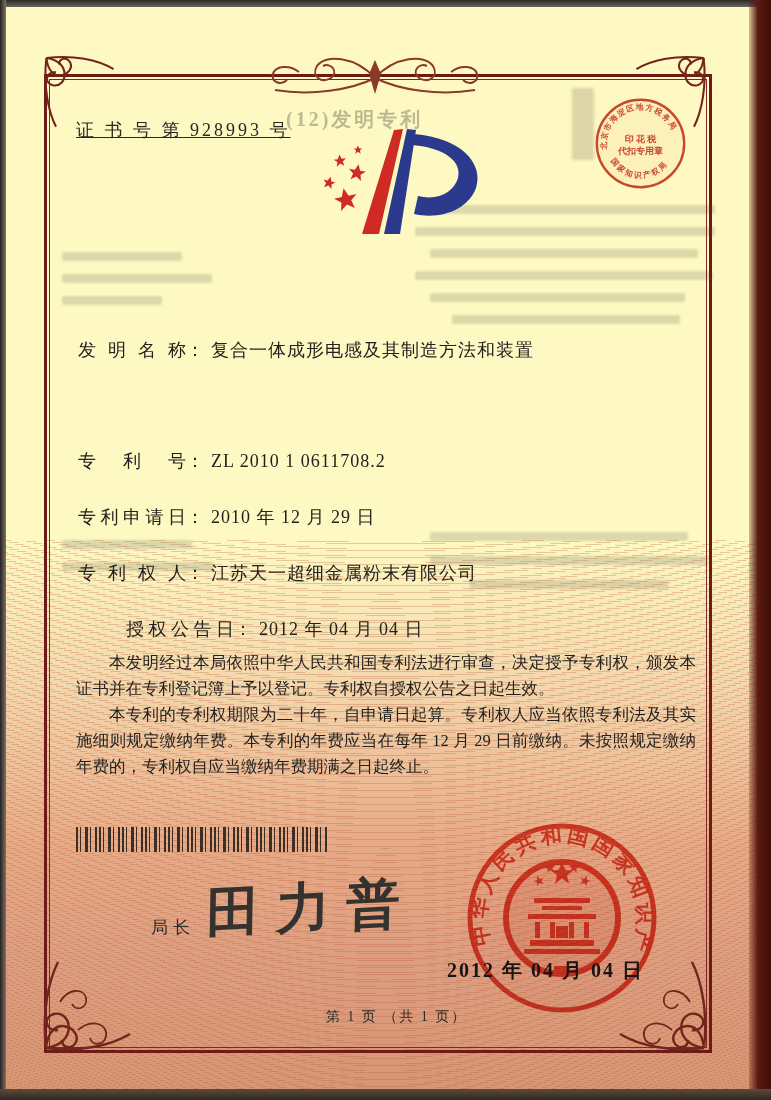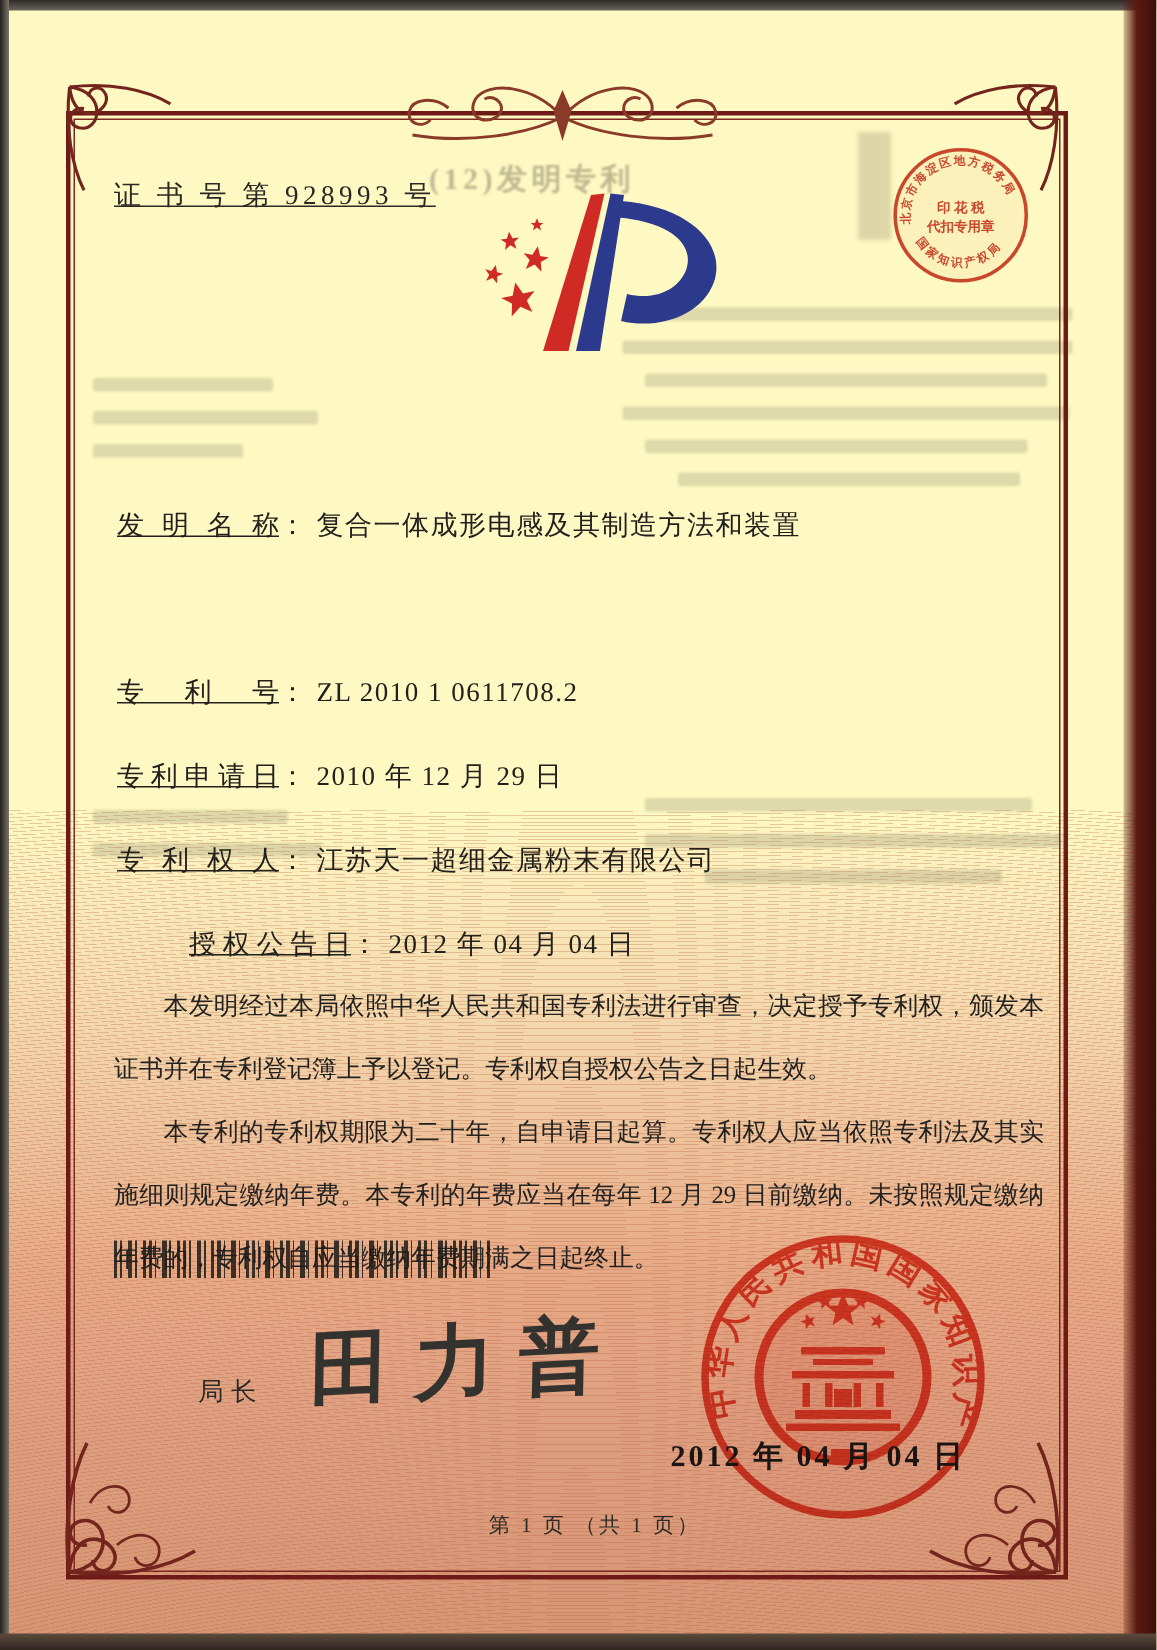--- a/index.html
+++ b/index.html
@@ -30,32 +30,32 @@
   .ghost-bar{position:absolute;background:rgba(118,110,88,.25);filter:blur(1.5px);z-index:1;}
   .ghost-title{position:absolute;left:286px;top:106px;font-size:20px;letter-spacing:3px;
     color:rgba(138,132,104,.55);filter:blur(.6px);z-index:1;font-weight:700;}
 
   
   .cert-no{position:absolute;left:76px;top:118px;font-size:18px;letter-spacing:3px;color:#2a2824;z-index:3;text-decoration:underline;}
   .logo{position:absolute;left:302px;top:126px;z-index:3;}
   .title{position:absolute;left:44px;top:228px;width:663px;text-align:center;font-size:41px;font-weight:700;
     color:#1c1a18;letter-spacing:18px;text-indent:18px;z-index:3;}
   .row{position:absolute;left:78px;font-size:18px;color:#23211d;z-index:3;white-space:nowrap;}
-  .flabel{display:inline-block;width:108px;text-align:justify;text-align-last:justify;vertical-align:bottom;text-decoration:underline;}
+  .flabel{display:inline-block;width:108px;text-align:justify;text-align-last:justify;vertical-align:bottom;}
   .fvalue{margin-left:7px;letter-spacing:1px;}
-  .bodytext{position:absolute;left:76px;top:650px;width:620px;z-index:3;font-size:16.5px;line-height:42px;
+  .bodytext{position:absolute;left:76px;top:650px;width:620px;z-index:3;font-size:16.5px;line-height:26px;
     color:#242220;text-align:justify;}
   .bodytext p{margin:0;text-indent:2em;}
 
   .barcode{position:absolute;left:76px;top:827px;width:252px;height:25px;opacity:.85;z-index:3;
     background:
       repeating-linear-gradient(90deg,#1d1a16 0 2px,transparent 2px 4px,#1d1a16 4px 5px,transparent 5px 9px,
         #1d1a16 9px 12px,transparent 12px 14px,#1d1a16 14px 15px,transparent 15px 19px,#1d1a16 19px 21px,transparent 21px 23px);}
 
-  .sig-title{position:absolute;left:132px;top:916px;font-size:17px;letter-spacing:5px;color:#2c2a26;z-index:3;}
+  .sig-title{position:absolute;left:151px;top:916px;font-size:17px;letter-spacing:5px;color:#2c2a26;z-index:3;}
   .sig-name{position:absolute;left:206px;top:872px;font-size:54px;font-weight:600;color:#33322e;
     letter-spacing:16px;transform:rotate(-3deg) skewX(-4deg);z-index:3;}
 
   .seal{position:absolute;left:462px;top:818px;z-index:4;opacity:.88;mix-blend-mode:multiply;}
   .seal-date{position:absolute;left:447px;top:957px;font-size:20px;font-weight:700;color:#1a1512;
     letter-spacing:2px;z-index:5;}
   .tax-stamp{position:absolute;left:593px;top:96px;z-index:5;opacity:.92;mix-blend-mode:multiply;}
 
   .footer{position:absolute;left:44px;top:1008px;width:663px;text-align:center;font-size:14px;
     letter-spacing:2px;color:#2c2a26;z-index:3;padding-left:21px;}

